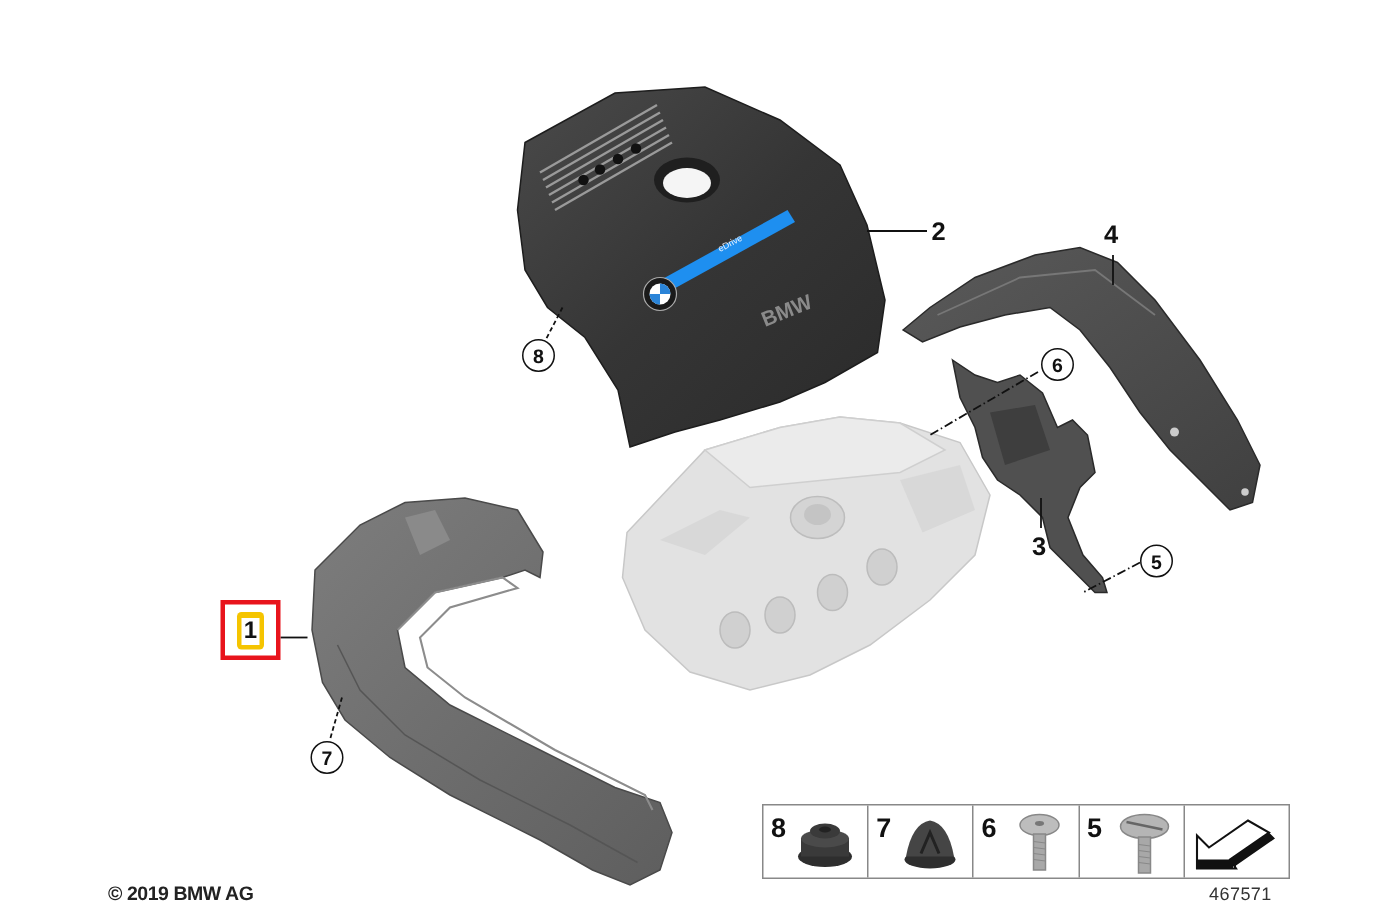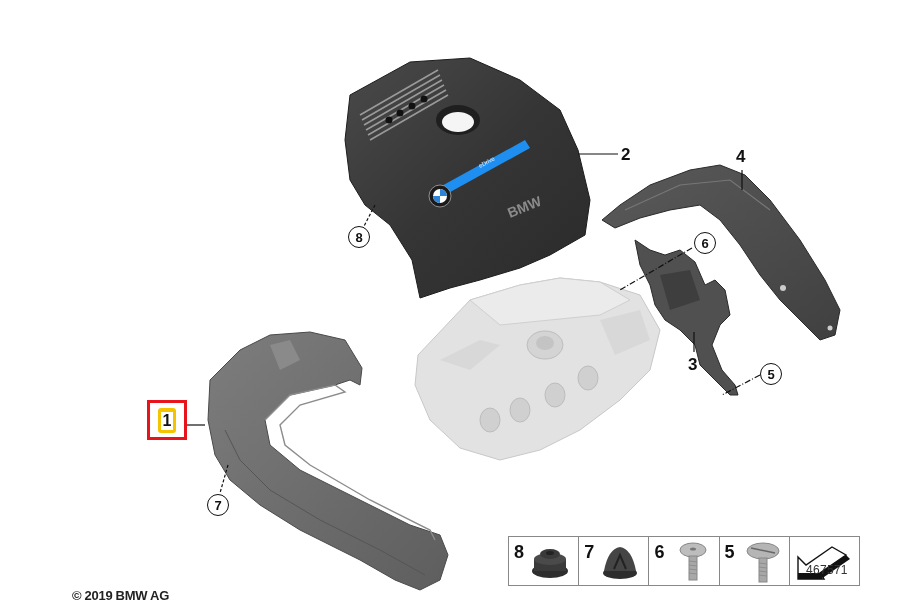--- a/index.html
+++ b/index.html
@@ -16,21 +16,21 @@
                        border-radius: 3px; display: flex; align-items: center; justify-content: center; }
     .highlight-badge span { display: block; width: 12px; height: 18px; background: #fff; font-weight: bold;
                             font-size: 16px; line-height: 18px; text-align: center; }
     .legend { position: absolute; left: 508px; top: 536px; width: 352px; height: 50px; display: flex;
               border: 1px solid #888; box-sizing: border-box; background: #fff; }
     .legend-cell { position: relative; flex: 1; border-right: 1px solid #888; }
     .legend-cell:last-child { border-right: none; }
     .legend-num { position: absolute; left: 5px; top: 5px; font-weight: bold; font-size: 18px; }
     .legend-img { position: absolute; right: 6px; top: 4px; }
     .copyright { position: absolute; left: 72px; top: 588px; font-size: 13px; font-weight: bold; letter-spacing: -0.3px; color: #222; }
-    .diagram-no { position: absolute; left: 806px; top: 563px; font-size: 12px; color: #333; letter-spacing: 0.3px; }
+    .diagram-no { position: absolute; left: 806px; top: 589px; font-size: 12px; color: #333; letter-spacing: 0.3px; }
   </style>
 </head>
 <body>
 
 <div class="canvas">
   <svg width="920" height="605" viewBox="0 0 920 605" xmlns="http://www.w3.org/2000/svg">
     <defs>
       <linearGradient id="coverGrad" x1="0" y1="0" x2="1" y2="1">
         <stop offset="0" stop-color="#4a4a4a"></stop>
         <stop offset="0.5" stop-color="#353535"></stop>

